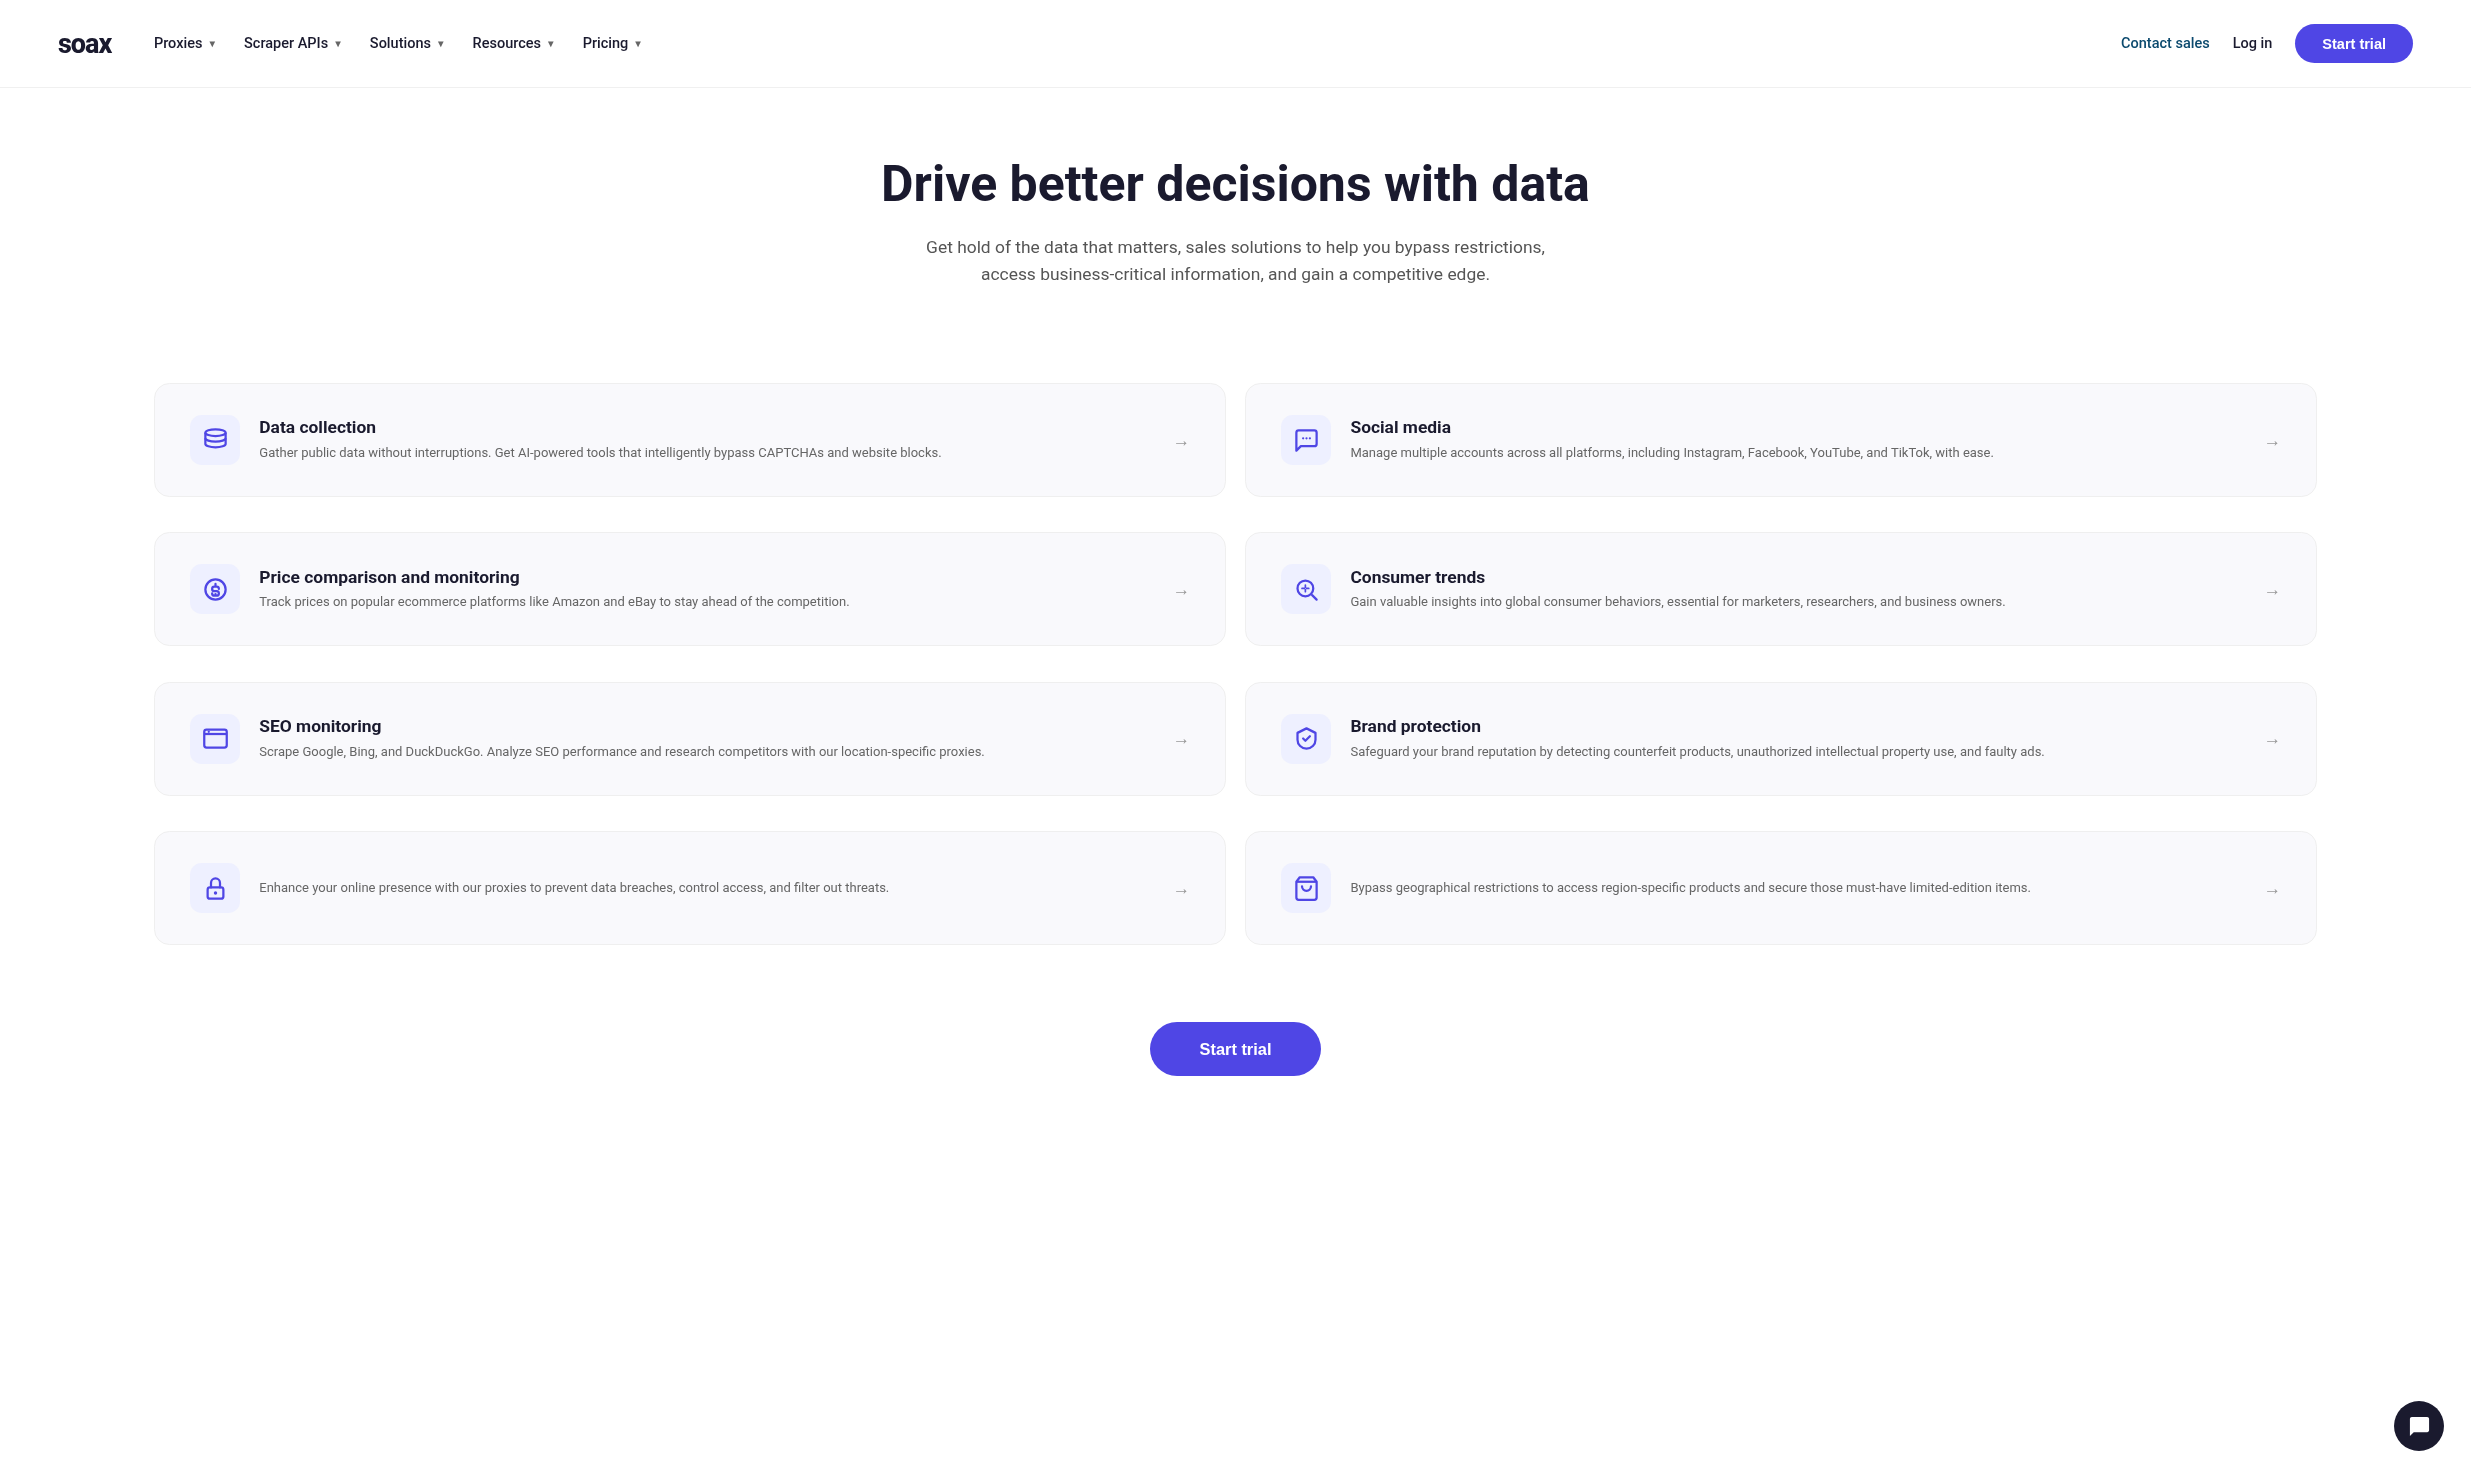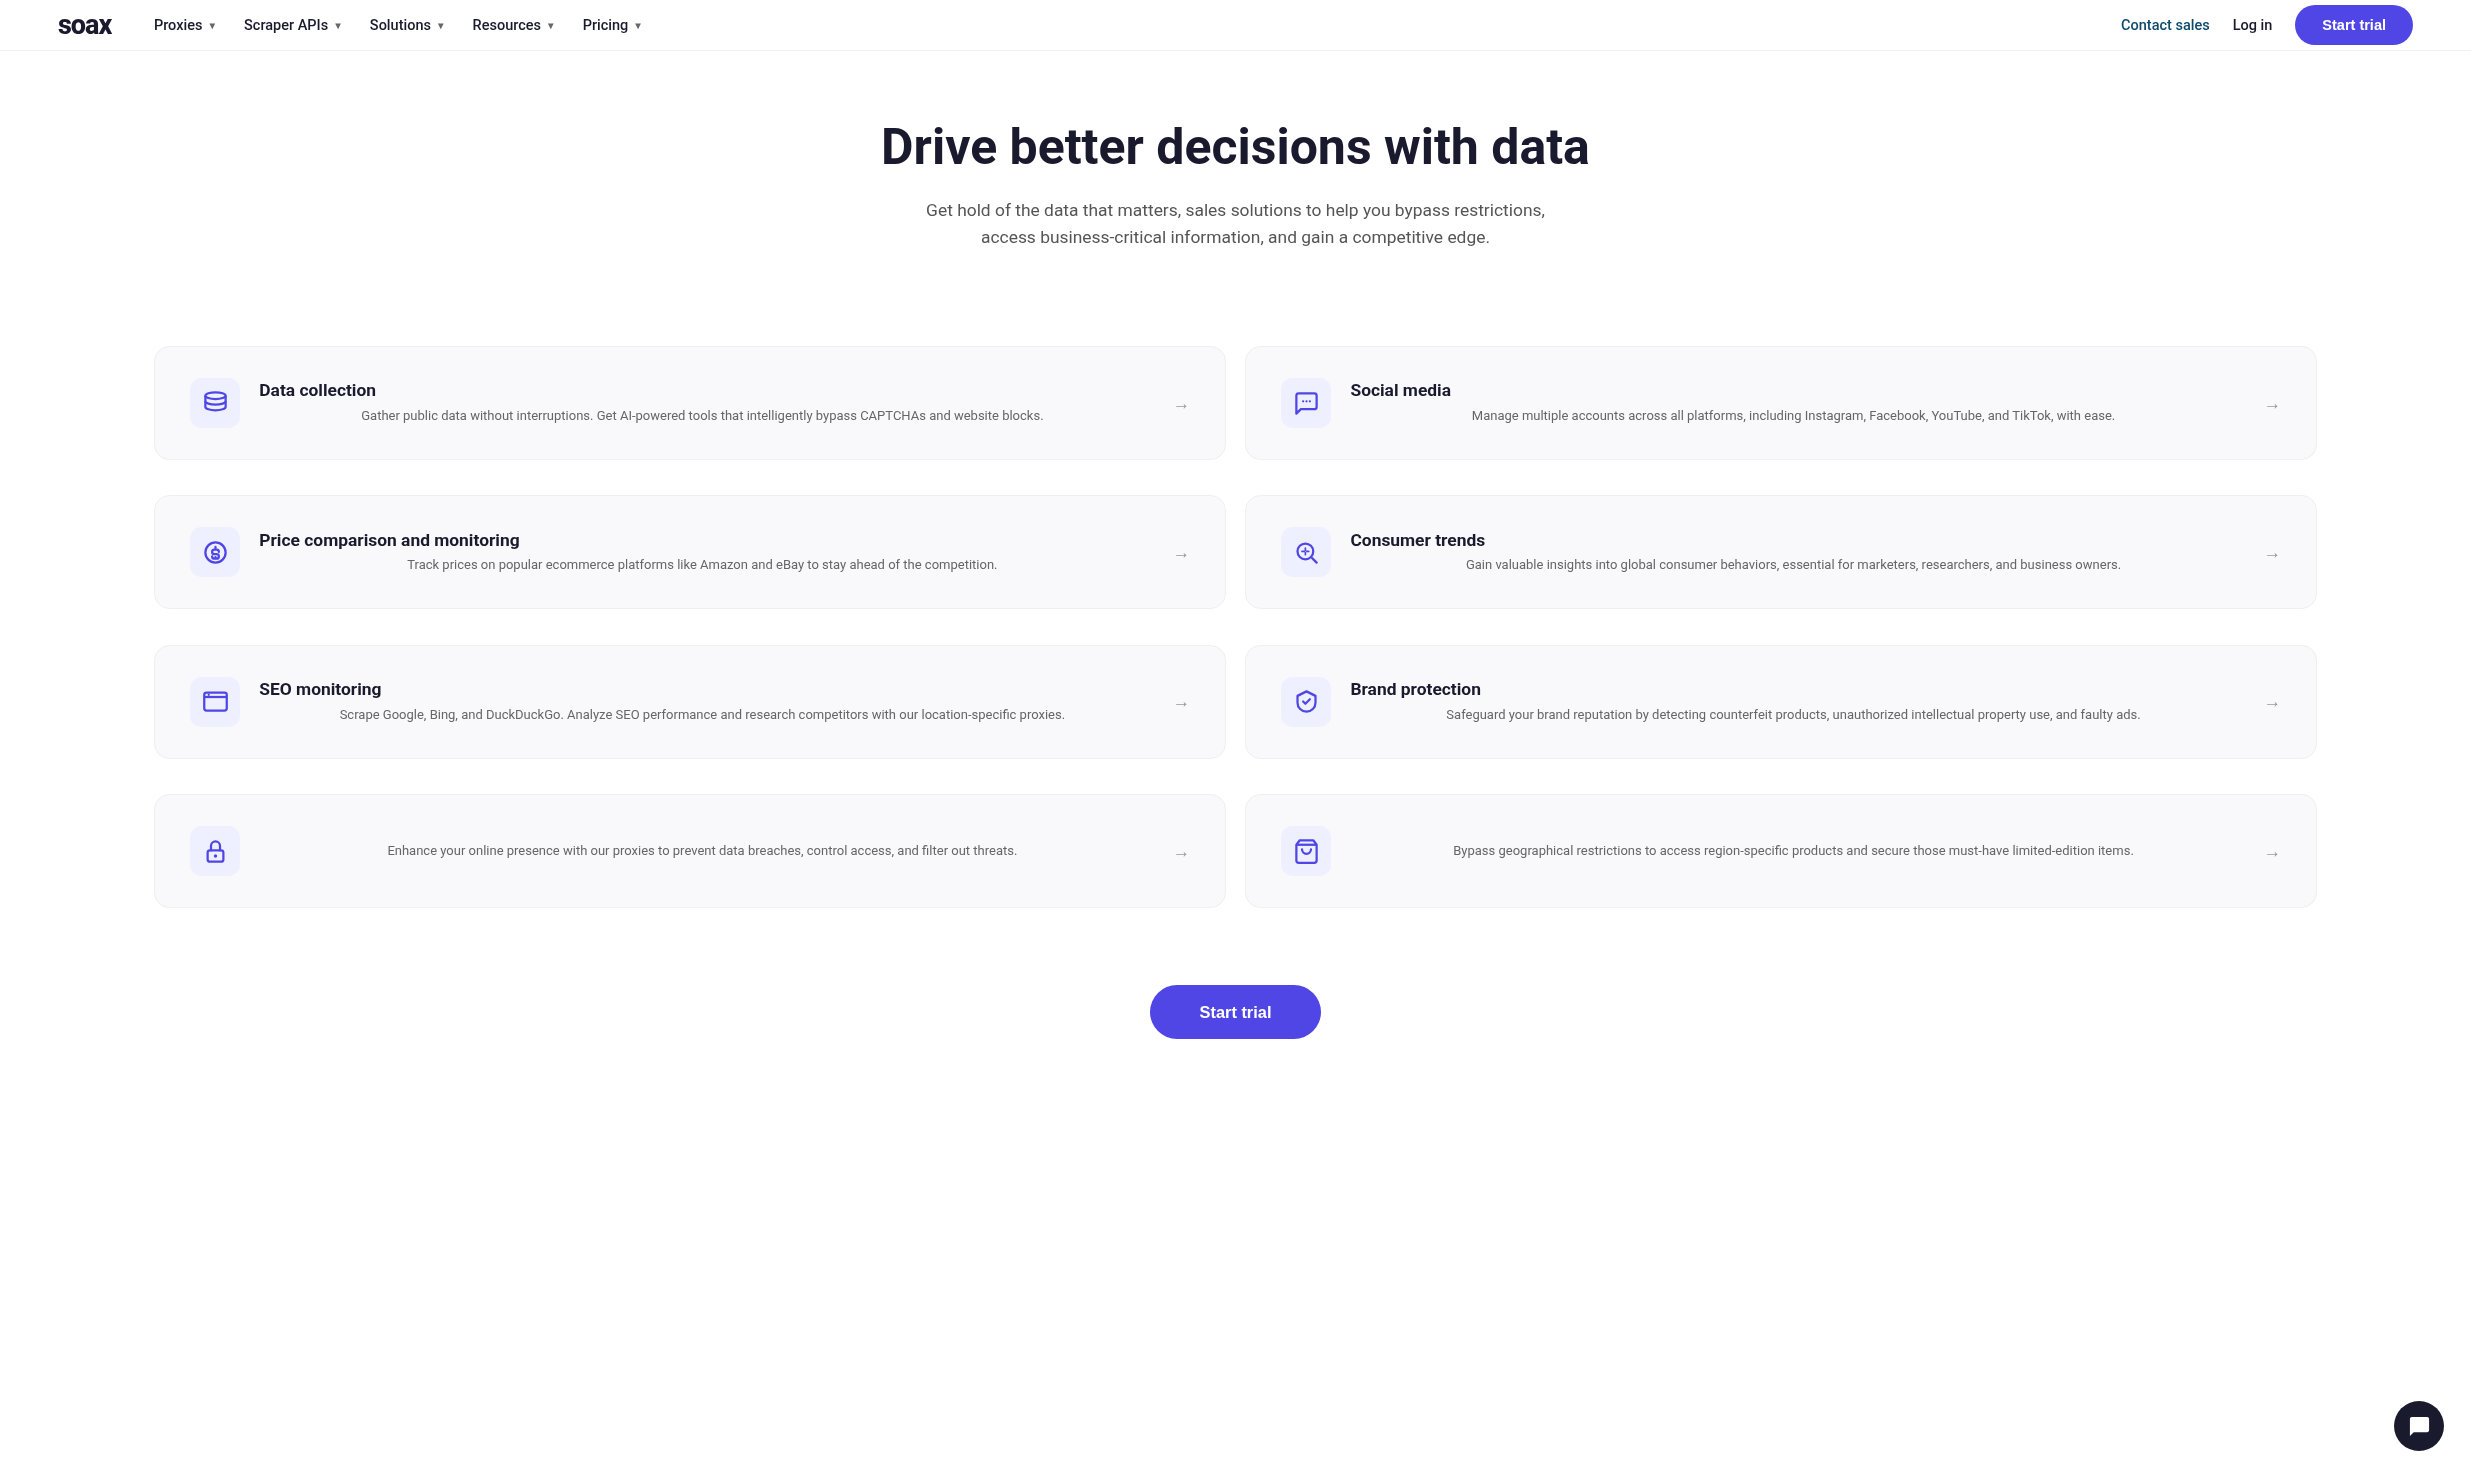--- a/index.html
+++ b/index.html
@@ -9,21 +9,21 @@
       color: #1a1a2e;
       min-height: 100vh;
     }
 
     
     nav {
       display: flex;
       align-items: center;
       justify-content: space-between;
       padding: 0 58px;
-      height: 51px;
+      height: 88px;
       border-bottom: 1px solid #f0f0f0;
       position: sticky;
       top: 0;
       background: #fff;
       z-index: 100;
     }
     .nav-left {
       display: flex;
       align-items: center;
       gap: 31px;
@@ -146,21 +146,20 @@
     .card-title {
       font-size: 17.4px;
       font-weight: 700;
       color: #1a1a2e;
       margin-bottom: 5.8px;
     }
     .card-desc {
       font-size: 13px;
       color: #666;
       line-height: 1.55;
-      text-align: center;
     }
     .card-arrow {
       flex-shrink: 0;
       font-size: 17.4px;
       color: #999;
       margin-left: 7.7px;
     }
 
     
     .bottom-cta {

